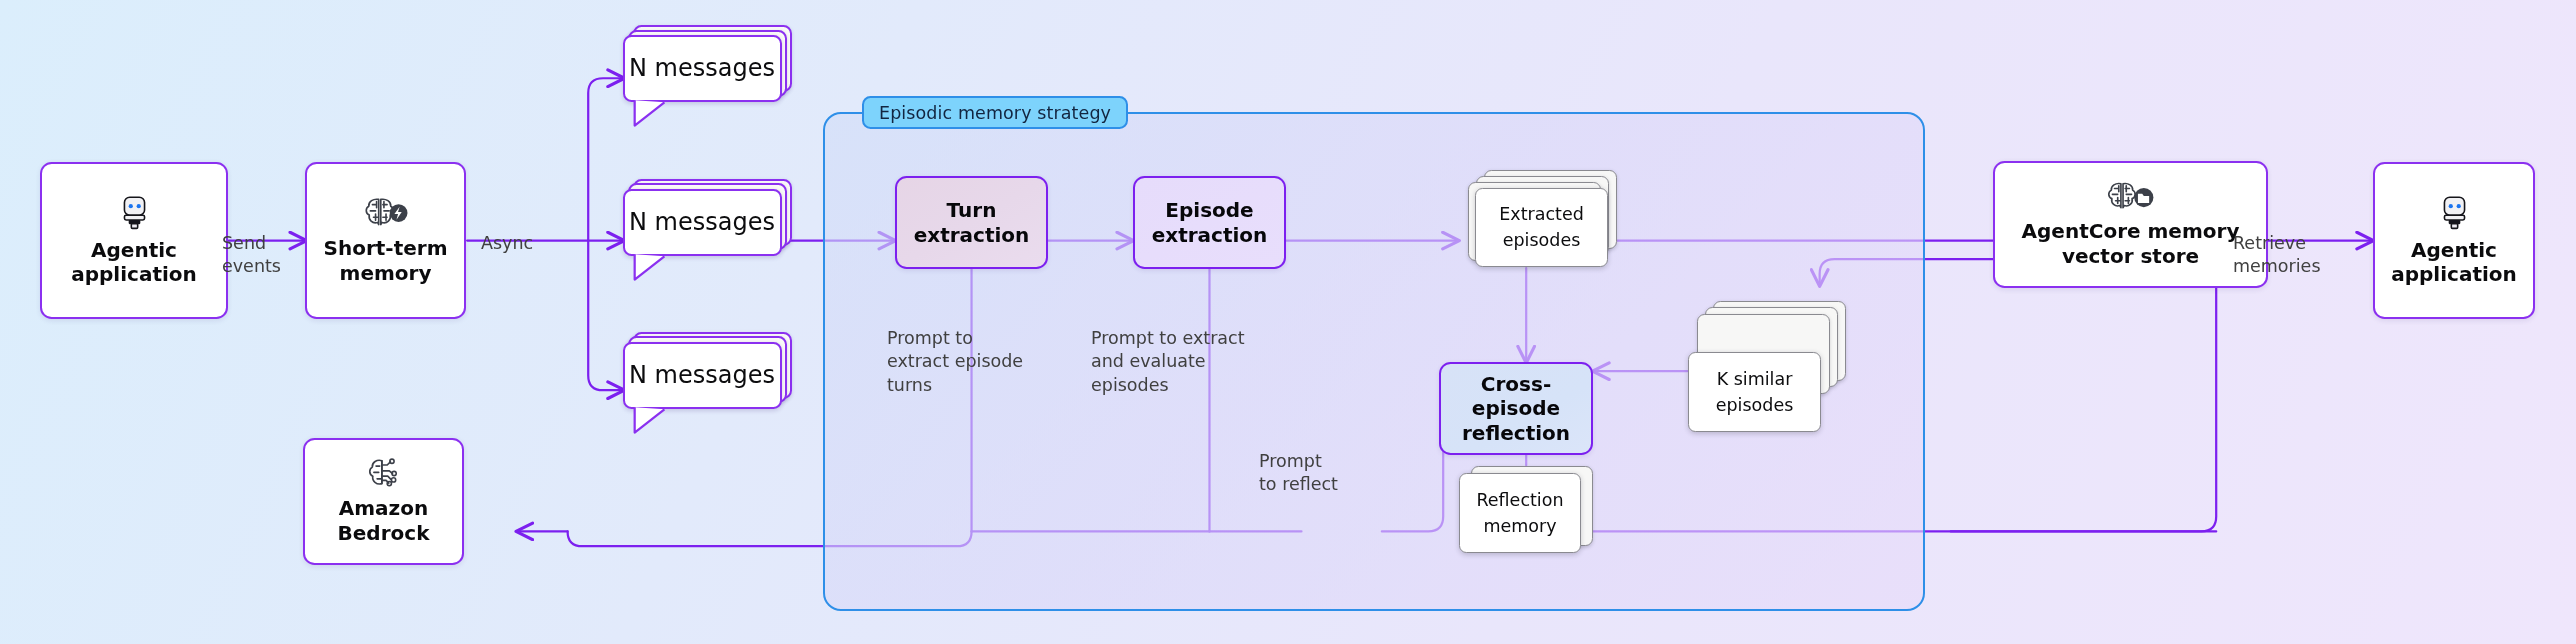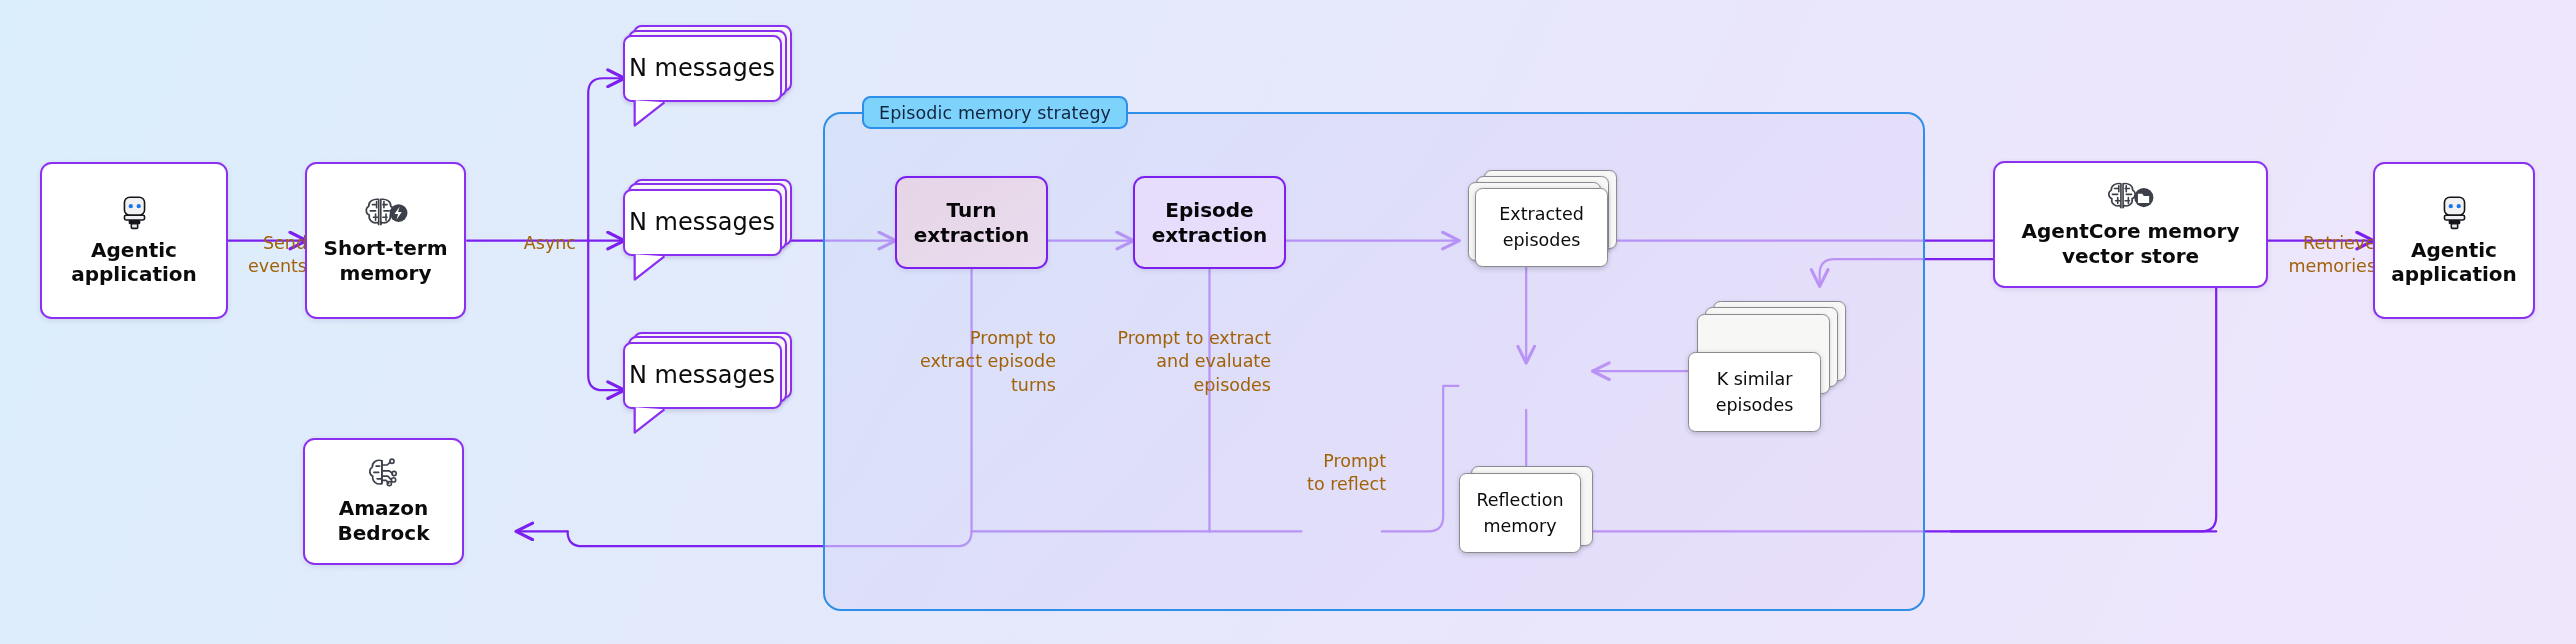--- a/index.html
+++ b/index.html
@@ -61,21 +61,21 @@
     position:absolute;box-sizing:border-box;background:#fff;
     border:2.1px solid #8b30f0;border-radius:8.5px;
     box-shadow:0 1.6px 4.2px rgba(60,40,120,.18);
     display:flex;align-items:center;justify-content:center;
     font-size:24px;color:#0c0c0e;
   }
   .bubbles .tail{position:absolute;}
 
   
   .edge-label{
-    position:absolute;text-align:right;font-size:17.5px;color:#a16207;
+    position:absolute;text-align:left;font-size:17.5px;color:#404040;
     line-height:1.34;white-space:pre-line;
   }
   
   #strategy-container{
     position:absolute;left:823px;top:112px;width:1102px;height:499px;
     box-sizing:border-box;border:2.6px solid #2e8fe8;border-radius:18px;
     background:linear-gradient(135deg,rgba(209,221,248,.62) 0%,rgba(219,216,249,.62) 45%,rgba(231,219,250,.62) 100%);
   }
   #strategy-badge{
     position:absolute;left:862px;top:96px;height:33px;padding:0 15px;
@@ -218,20 +218,24 @@
   </div>
 
   <div class="stack" style="left:1459px;top:170px;width:175px;height:106px;">
     <div class="card back" style="left:25.4px;top:0;width:133px;height:79px;"></div>
     <div class="card back" style="left:17px;top:5.8px;width:133px;height:79px;"></div>
     <div class="card back" style="left:8.5px;top:11.6px;width:133px;height:79px;"></div>
     <div class="front" style="left:0;top:17.5px;width:133px;height:79px;white-space:pre-line;margin-left:16px;">Extracted
 episodes</div>
   </div>
 
+  <div class="node proc-node proc-reflect" style="left:1439px;top:362px;width:154px;height:93px;">
+    <span class="lbl" style="white-space:pre-line;">Cross-episode
+reflection</span>
+  </div>
 
   <div class="stack" style="left:1688px;top:301px;width:175px;height:111px;">
     <div class="card back" style="left:25.4px;top:0;width:133px;height:80px;"></div>
     <div class="card back" style="left:17px;top:6.3px;width:133px;height:80px;"></div>
     <div class="card back" style="left:8.5px;top:12.7px;width:133px;height:80px;"></div>
     <div class="front" style="left:0;top:19px;width:133px;height:80px;white-space:pre-line;margin-top:32px;">K similar
 episodes</div>
   </div>
 
   <div class="stack" style="left:1459px;top:466px;width:159px;height:101px;">

